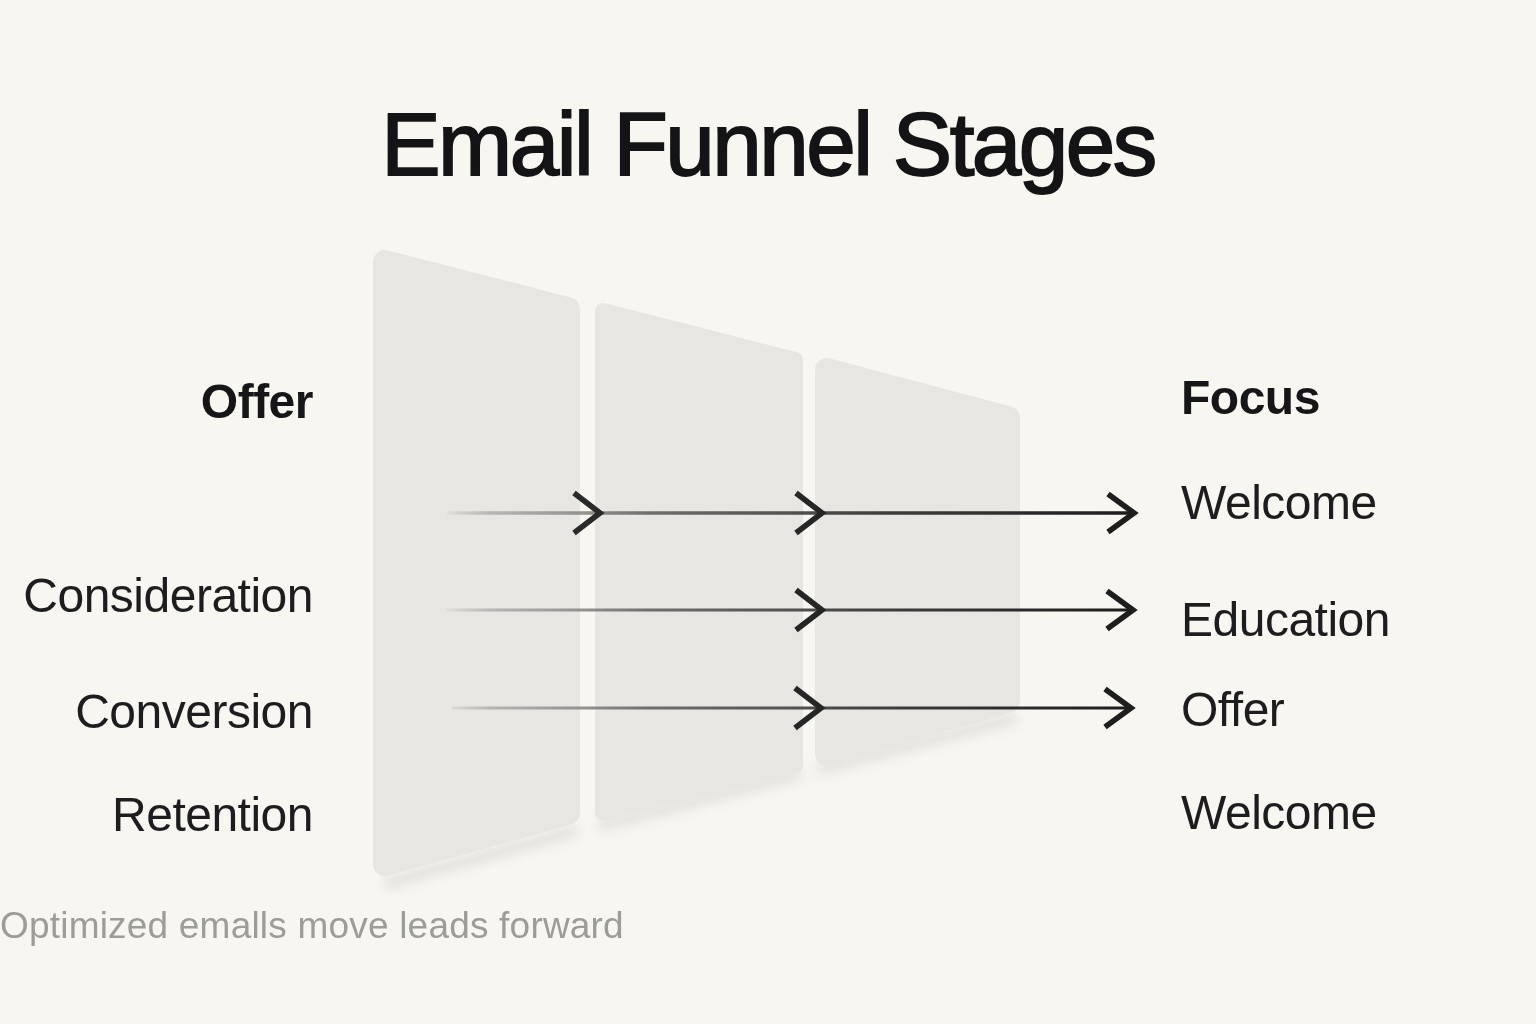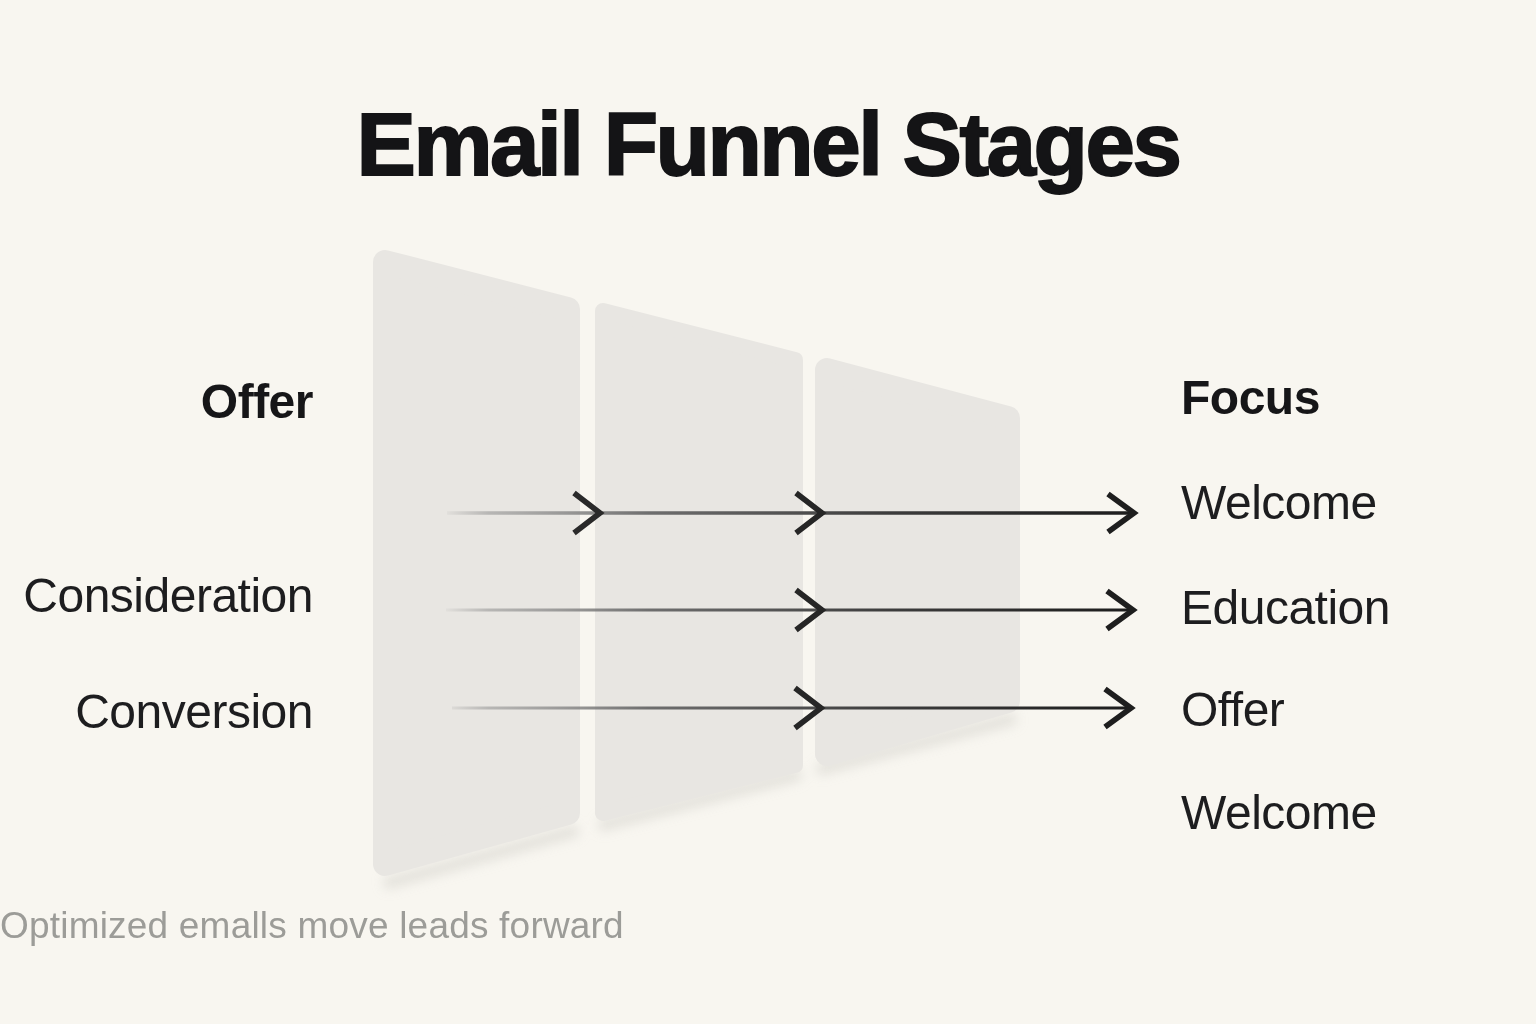--- a/index.html
+++ b/index.html
@@ -11,21 +11,21 @@
     overflow:hidden;
     color:#1c1c1e;
   }
   .stage{position:absolute;inset:0;width:1536px;height:1024px;}
 
   .title{
     position:absolute;
     left:0;top:96px;width:1536px;
     text-align:center;
     font-size:89px;
-    font-weight:700;
+    font-weight:400;
     letter-spacing:-2.5px;
     color:#141416;
     -webkit-text-stroke:1.8px #141416;
     line-height:96px;
     white-space:nowrap;
   }
 
   .col-label{
     position:absolute;
     height:64px;line-height:64px;
@@ -100,22 +100,23 @@
       <path d="M 795 688 L 821 708 L 795 728" stroke="#262626" stroke-width="5.6"></path>
       <path d="M 1105 689 L 1131 708 L 1105 727" stroke="#1e1e1e" stroke-width="5.6"></path>
     </g>
   </svg>
 
   <div class="title">Email Funnel Stages</div>
 
   <div class="col-label col-header left-col" style="top:370px">Offer</div>
   <div class="col-label left-col" style="top:564px">Consideration</div>
   <div class="col-label left-col" style="top:680px">Conversion</div>
+  <div class="col-label left-col" style="top:783px">Retention</div>
 
   <div class="col-label col-header right-col" style="top:366px">Focus</div>
   <div class="col-label right-col" style="top:471px">Welcome</div>
-  <div class="col-label right-col" style="top:576px">Education</div>
+  <div class="col-label right-col" style="top:588px">Education</div>
   <div class="col-label right-col" style="top:678px">Offer</div>
   <div class="col-label right-col" style="top:781px">Welcome</div>
 
   <div class="caption">Optimized emalls move leads forward</div>
 
 </div>
 
 </body></html>

